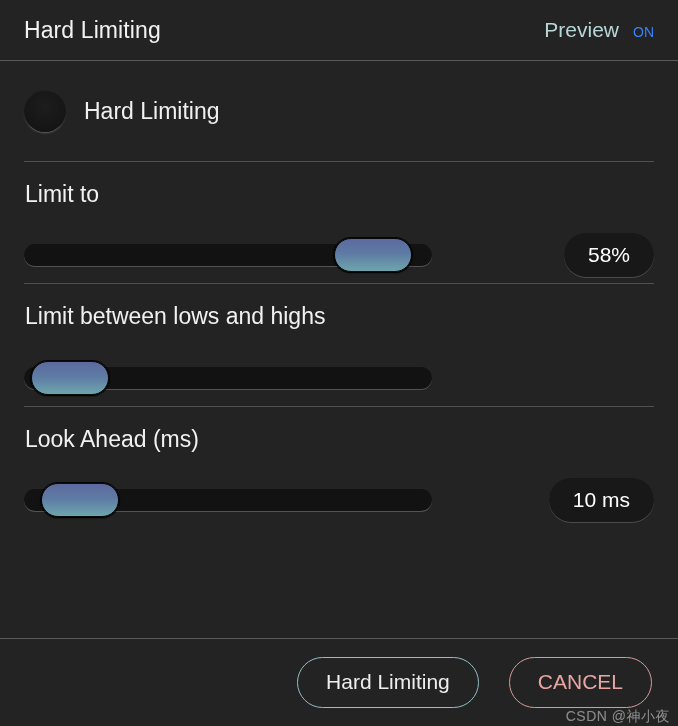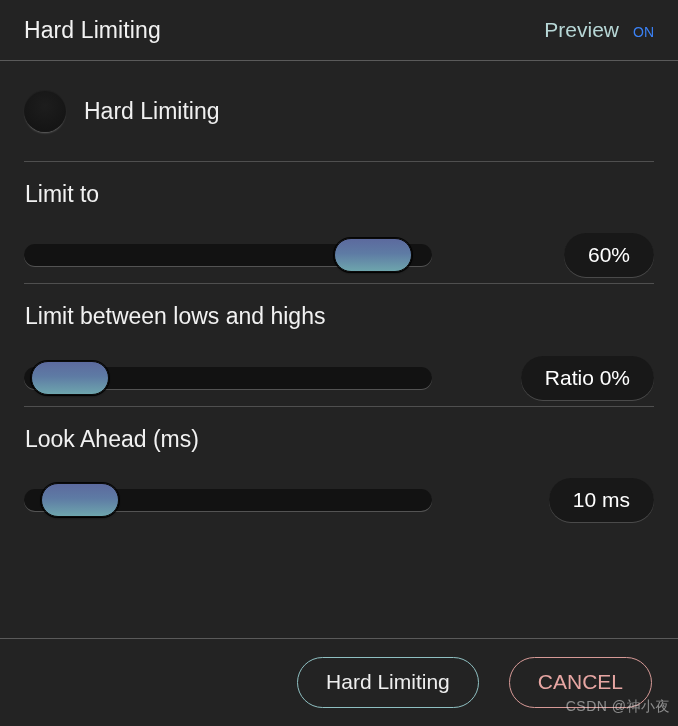--- a/index.html
+++ b/index.html
@@ -183,21 +183,21 @@
     color: #eeeeee;
   }
   .btn-cancel {
     border: 1px solid #d79a97;
     color: #e7a6a3;
   }
 
   .watermark {
     position: absolute;
     right: 8px;
-    bottom: 10px;
+    bottom: 0;
     font-size: 14px;
     color: rgba(228,228,228,0.55);
     letter-spacing: .5px;
     pointer-events: none;
     white-space: nowrap;
   }
 </style>
 </head>
 <body>
 
@@ -220,34 +220,33 @@
 
     <div class="divider"></div>
 
     <div class="section">
       <div class="section-title">Limit to</div>
       <div class="slider-row">
         <div class="slider">
           <div class="slider-track"></div>
           <div class="slider-thumb" style="left: 310.2px;"></div>
         </div>
-        <div class="value-badge">60%</div>
+        <div class="value-badge">58%</div>
       </div>
     </div>
 
     <div class="divider"></div>
 
     <div class="section">
       <div class="section-title">Limit between lows and highs</div>
       <div class="slider-row">
         <div class="slider">
           <div class="slider-track"></div>
           <div class="slider-thumb" style="left: 6.6px;"></div>
         </div>
-        <div class="value-badge">Ratio 0%</div>
       </div>
     </div>
 
     <div class="divider"></div>
 
     <div class="section">
       <div class="section-title">Look Ahead (ms)</div>
       <div class="slider-row">
         <div class="slider">
           <div class="slider-track"></div>

